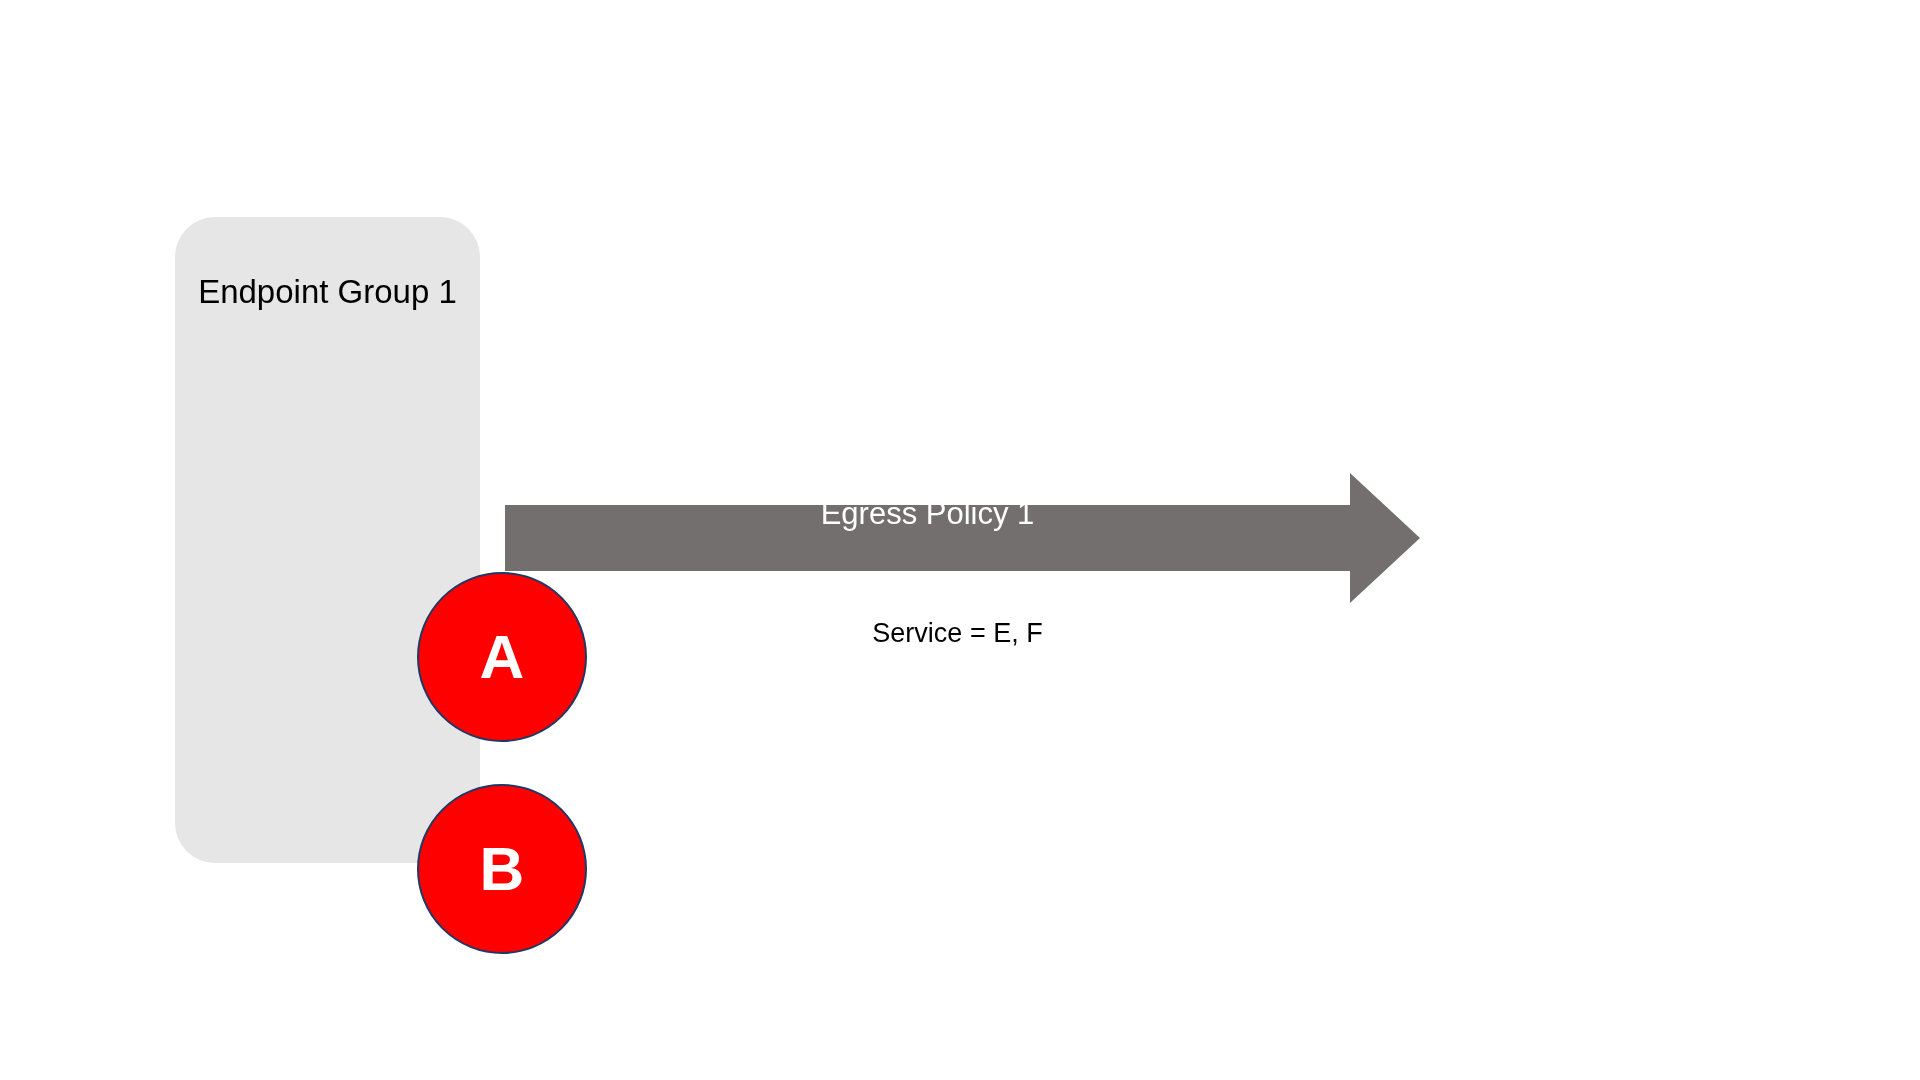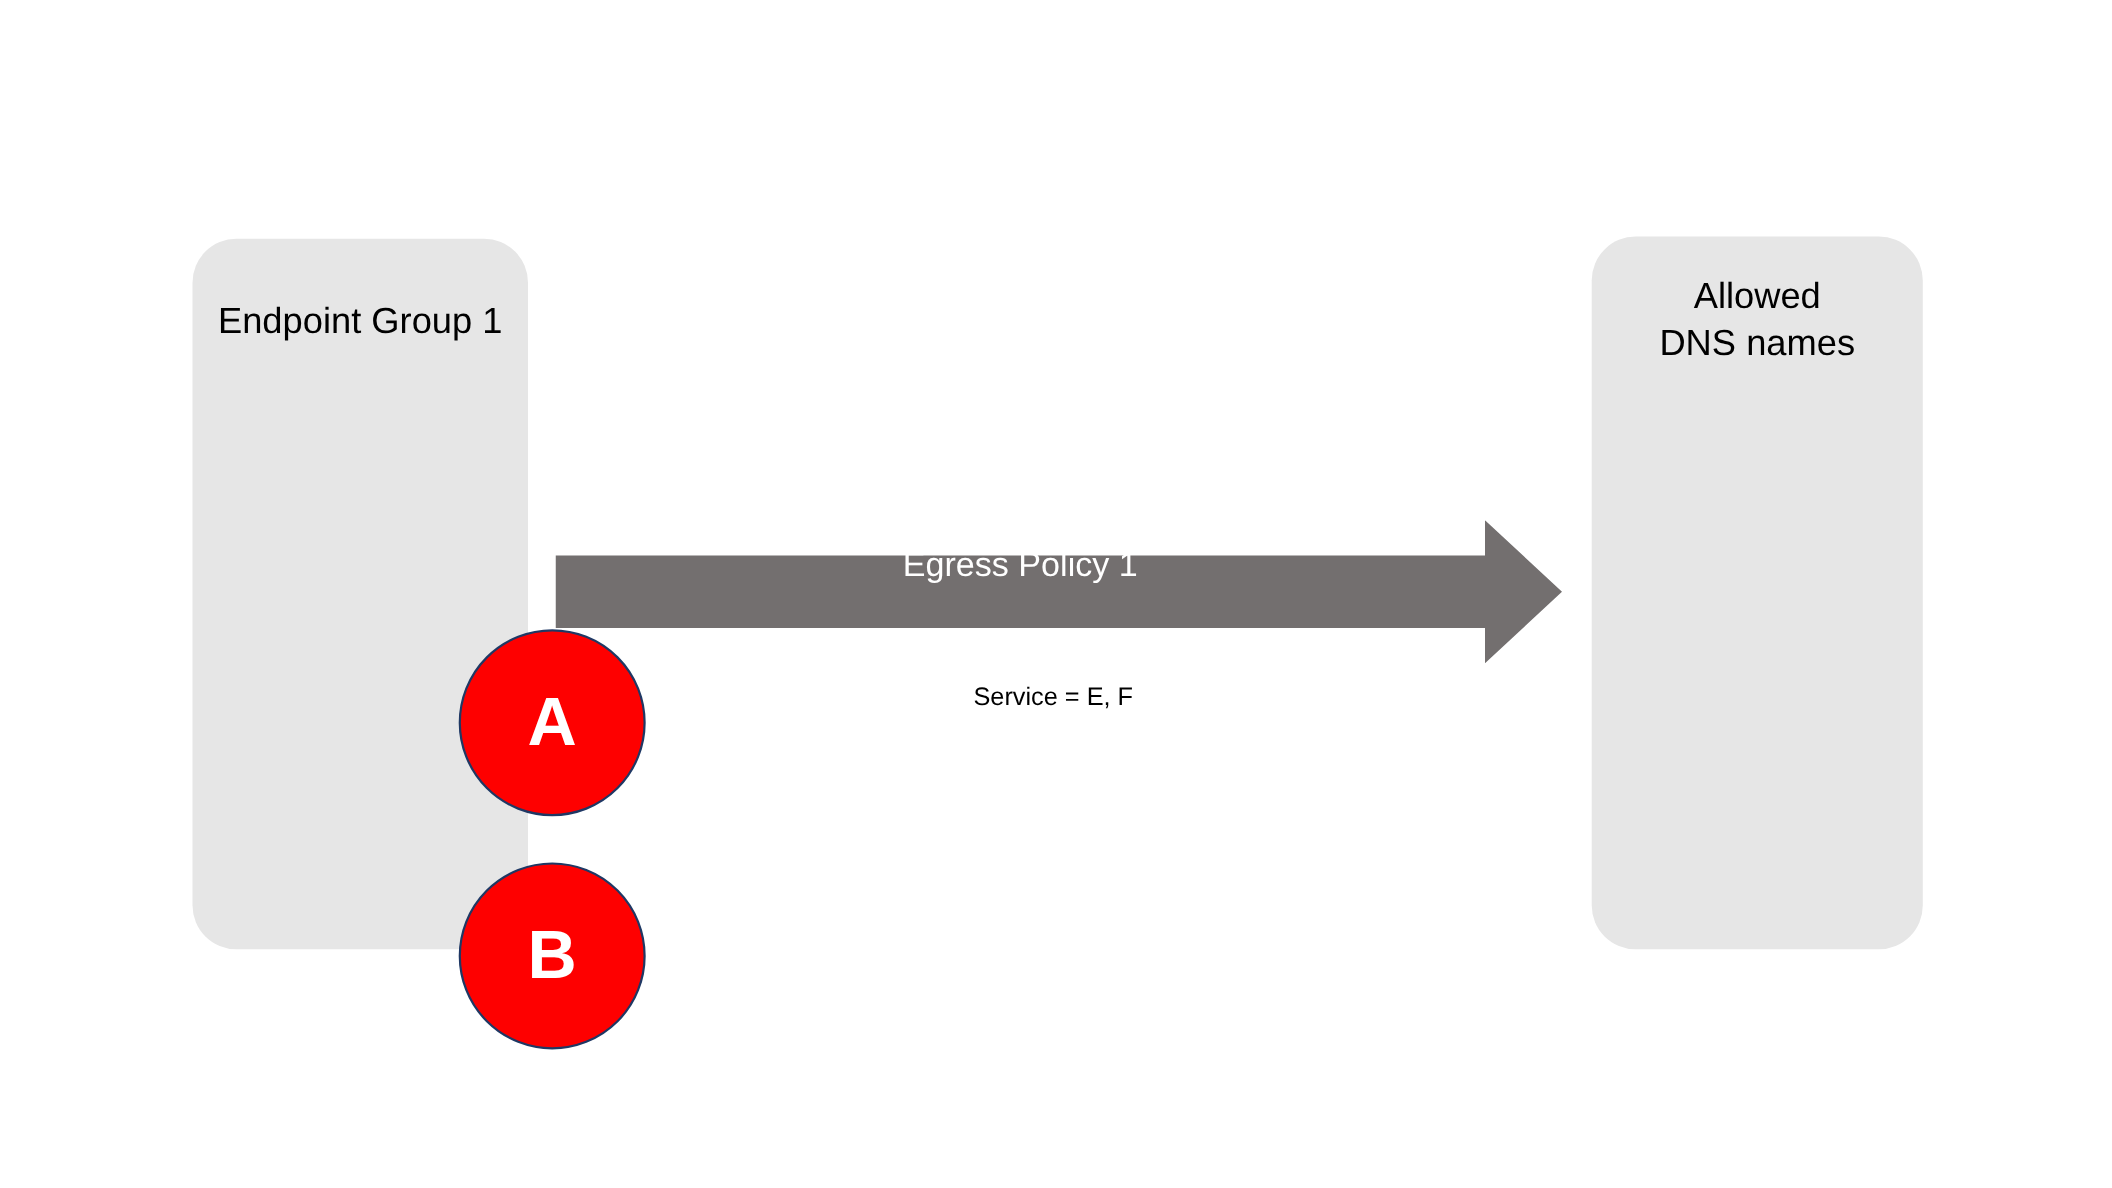--- a/index.html
+++ b/index.html
@@ -92,21 +92,21 @@
     pointer-events: none;
   }
 
   #arrow-sublabel {
     position: absolute;
     left: 505px;
     top: 613px;
     width: 905px;
     text-align: center;
     color: #000000;
-    font-size: 23px;
+    font-size: 27px;
     line-height: 40px;
   }
 </style>
 </head>
 <body>
 
 <div id="canvas">
 
   <div id="panel-left" class="group-panel">
     <div class="panel-title">Endpoint Group 1</div>
@@ -123,19 +123,14 @@
   <div id="arrow-wrap">
     <svg viewBox="0 0 915 130" xmlns="http://www.w3.org/2000/svg">
       <polygon points="0,32 845,32 845,0 915,65 845,130 845,98 0,98" fill="#736F6F"></polygon>
     </svg>
   </div>
 
   <div id="arrow-label">Egress Policy 1</div>
 
   <div id="arrow-sublabel">Service = E, F</div>
 
-  <div id="panel-right" class="group-panel">
-    <div class="panel-title">Allowed
-DNS names</div>
-
-  </div>
 
 </div>
 
 </body></html>

